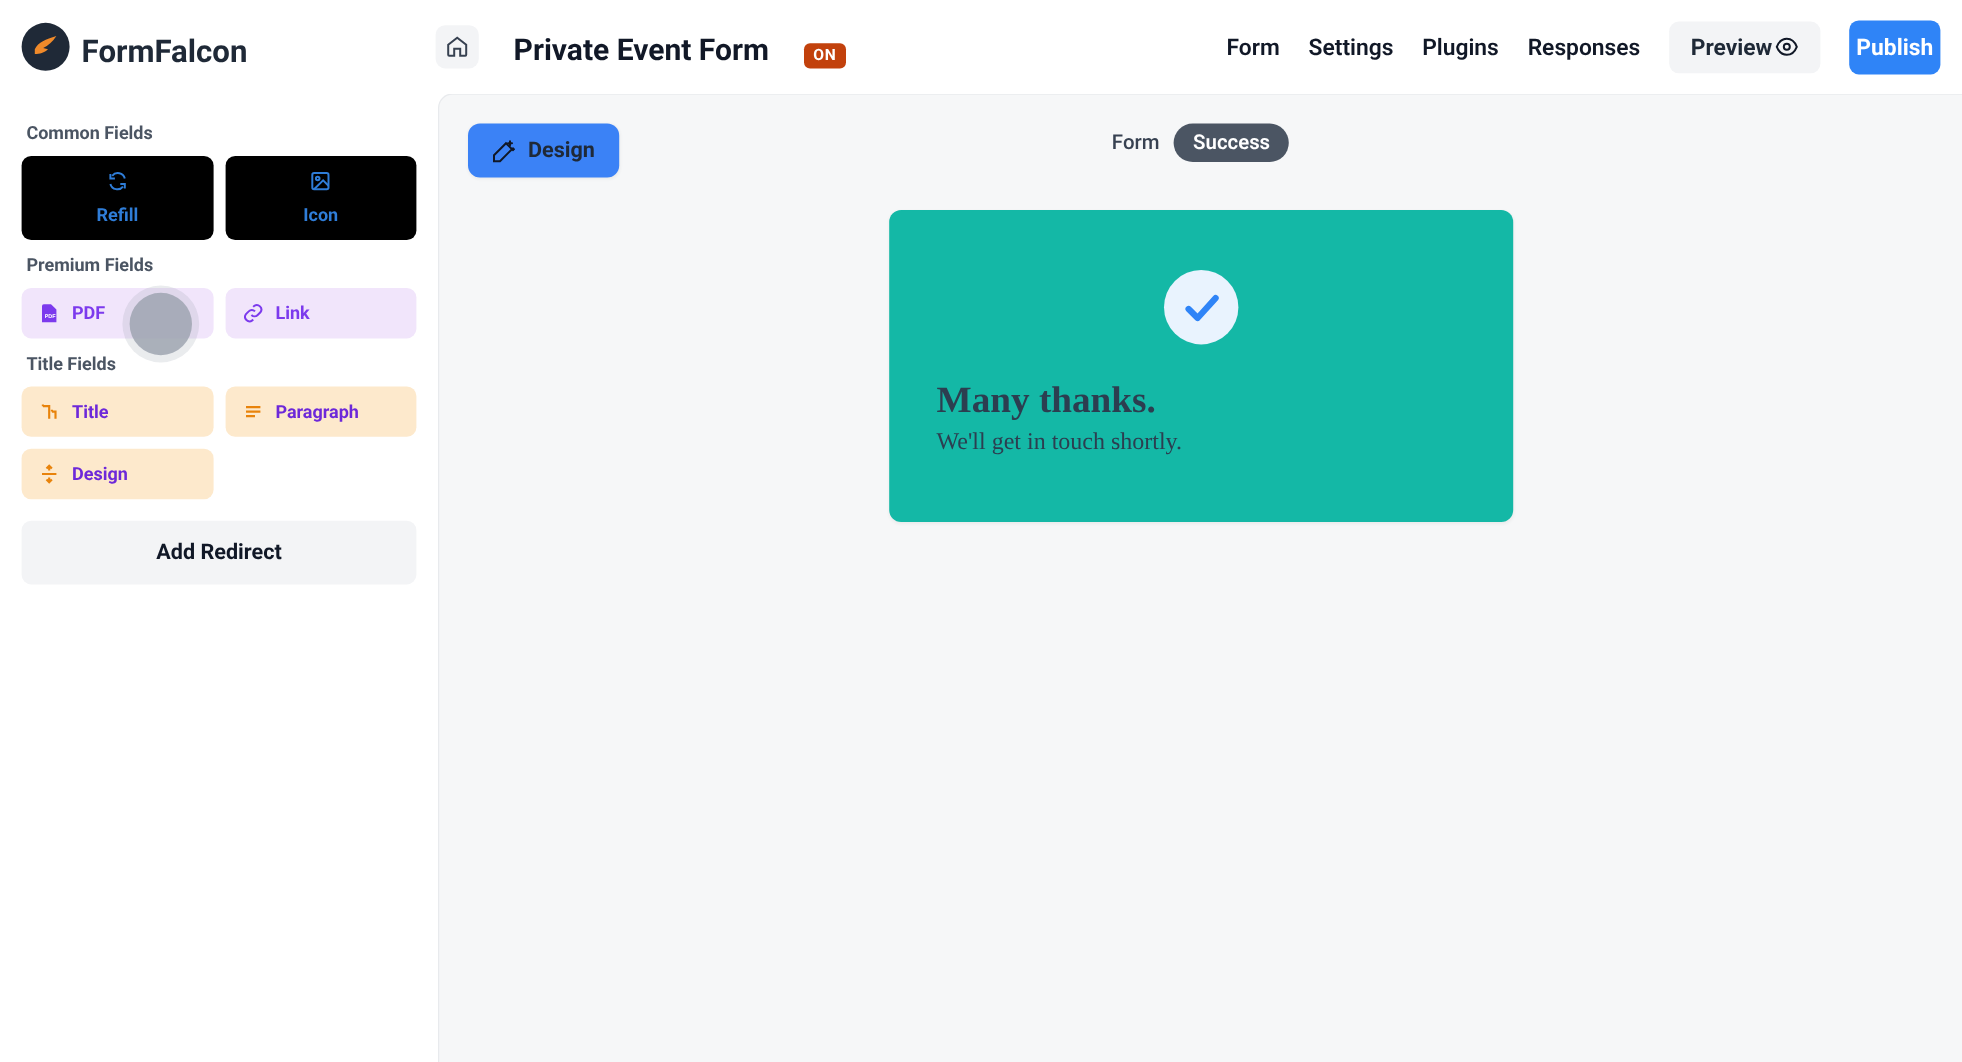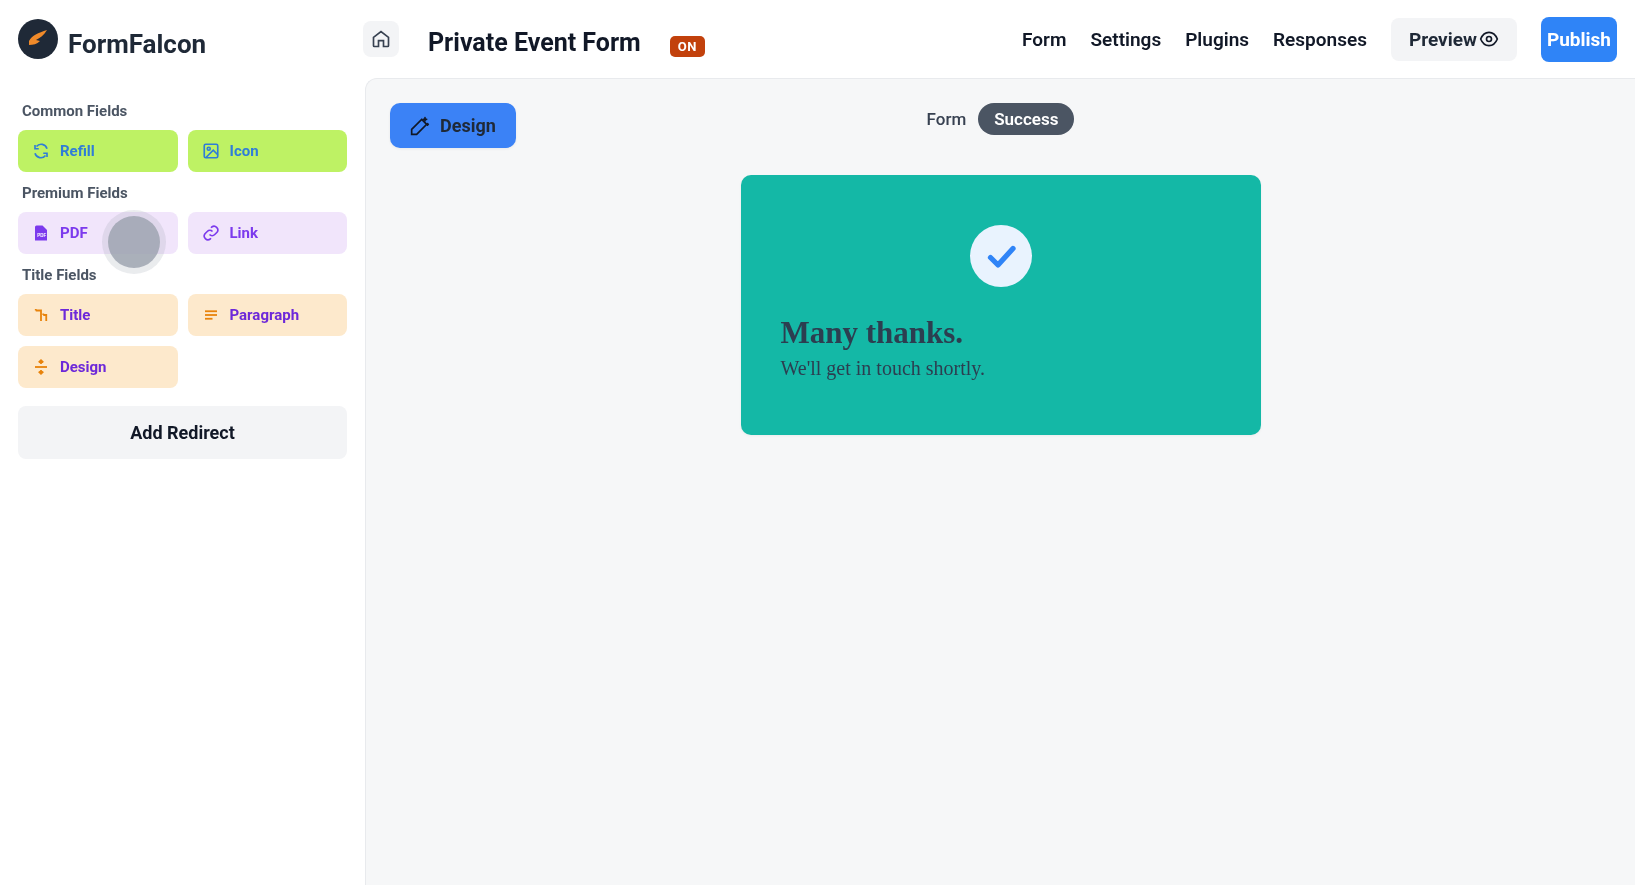--- a/index.html
+++ b/index.html
@@ -123,21 +123,21 @@
       display: flex;
       align-items: center;
       gap: 10px;
       padding: 12px 14px;
       border-radius: 8px;
       font-size: 15px;
       font-weight: 700;
       cursor: grab;
       position: relative;
     }
-    .field-chip.common { background: #bef264; color: #2f7dd8; }
+    .field-chip.common { background: #000000; color: #2f7dd8; flex-direction: column; }
     .field-chip.premium { background: #f1e5fb; color: #7c3aed; }
     .field-chip.layout { background: #fde9cc; color: #6d28d9; }
     .field-chip svg { width: 18px; height: 18px; flex-shrink: 0; }
     .add-redirect {
       margin-top: 18px;
       background: #f3f4f6;
       border-radius: 8px;
       padding: 16px;
       text-align: center;
       font-size: 18px;

